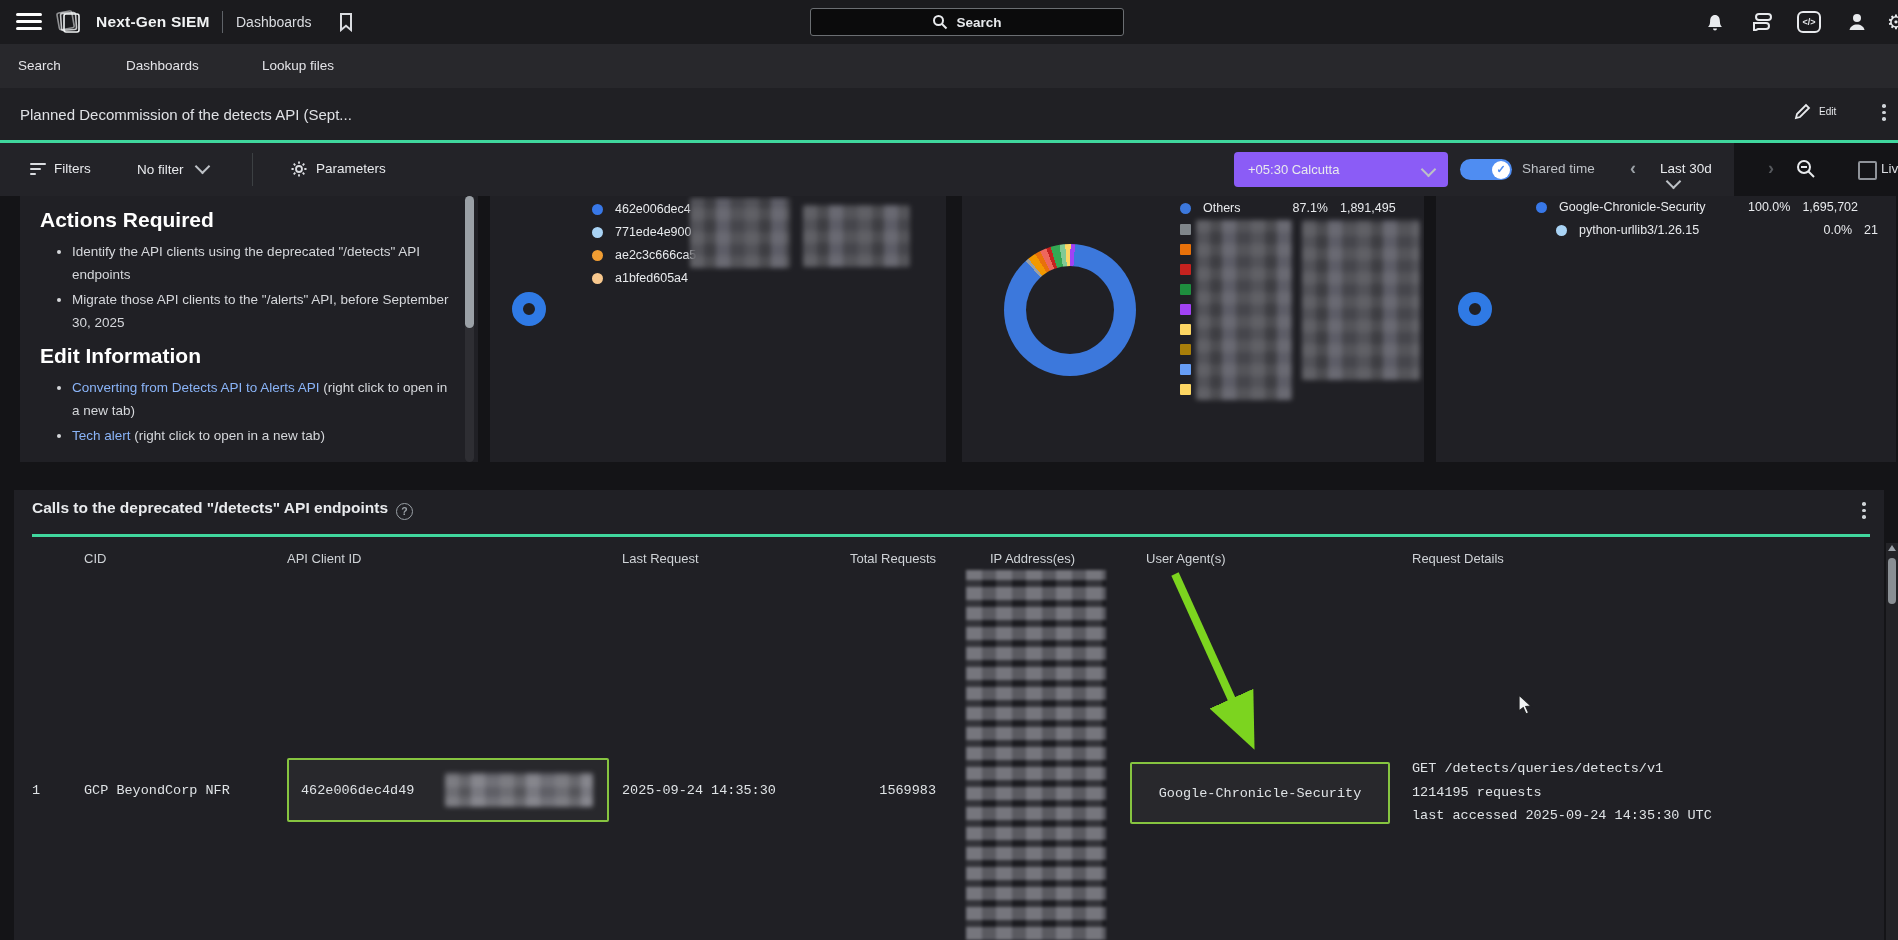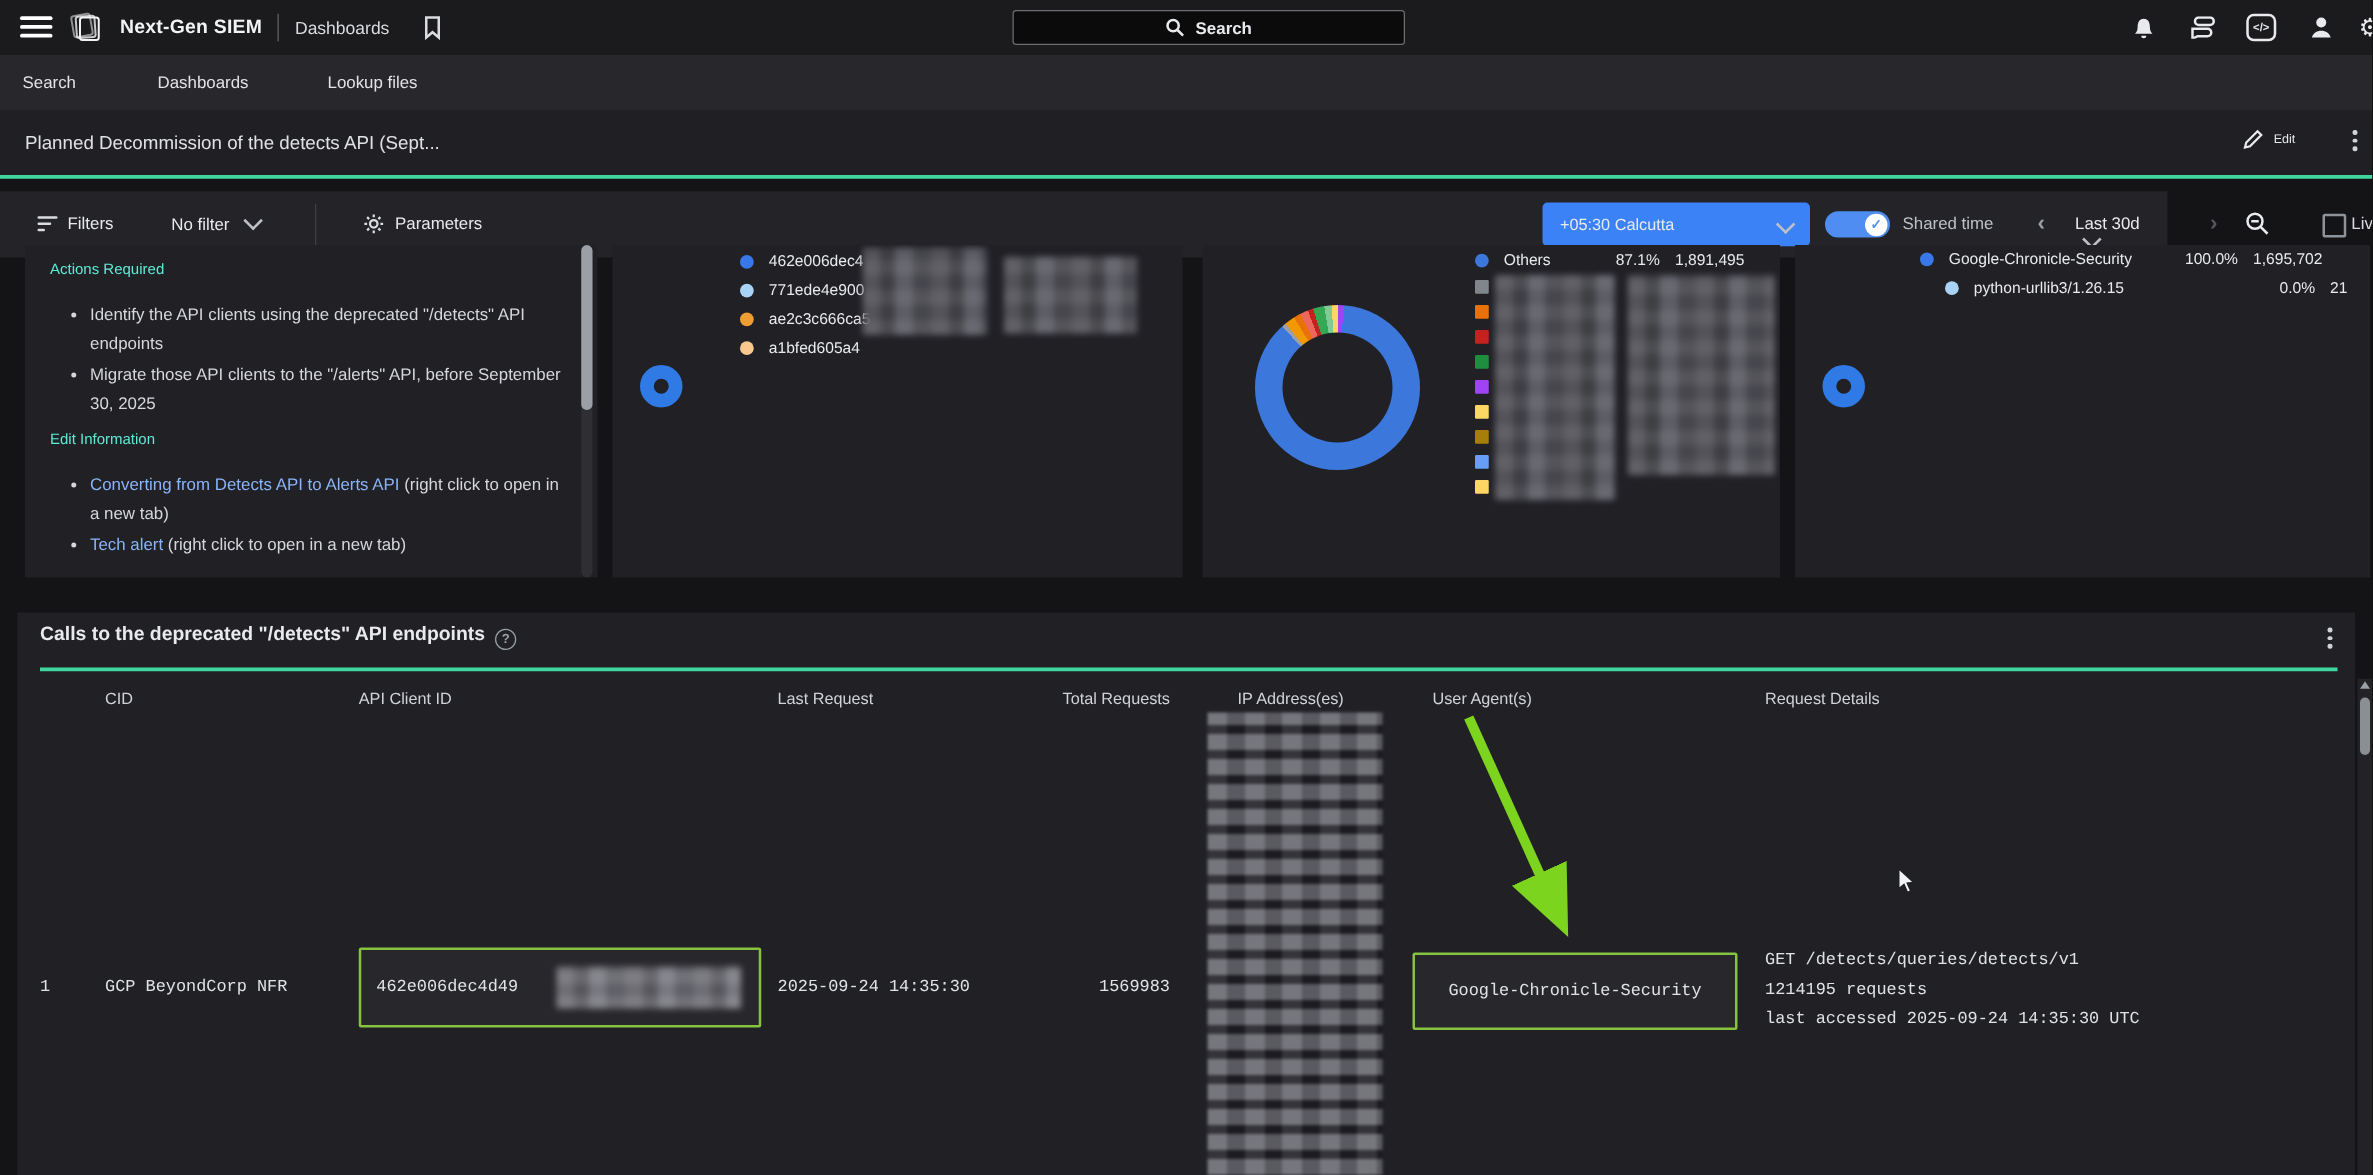--- a/index.html
+++ b/index.html
@@ -30,43 +30,43 @@
   
   .titlebar{position:absolute;left:0;top:88px;width:1898px;height:52px;background:#202024;}
   .dashtitle{position:absolute;left:20px;top:18px;font-size:15px;color:#dfe1e5;}
   .editbtn{position:absolute;left:1794px;top:15px;display:flex;align-items:center;gap:8px;cursor:pointer;}
   .editbtn span{font-size:10px;color:#e8eaed;}
   .kebab{width:4px;display:flex;flex-direction:column;gap:3px;align-items:center;cursor:pointer;}
   .kebab i{width:3.5px;height:3.5px;border-radius:50%;background:#cfd3d7;}
   .tealline{position:absolute;left:0;top:140px;width:1898px;height:3px;background:#40d79e;}
 
   
-  .filterbar{position:absolute;left:0;top:153px;width:1734px;height:53px;background:#232328;}
+  .filterbar{position:absolute;left:0;top:143px;width:1734px;height:53px;background:#232328;}
   .fb-item{position:absolute;top:18px;font-size:13.5px;color:#e8eaed;}
   .filticon{position:absolute;left:30px;top:20px;width:16px;height:12px;}
   .filticon span{display:block;height:2px;background:#dadce0;border-radius:1px;margin-bottom:3px;}
   .fb-divider{position:absolute;left:252px;top:10px;width:1px;height:33px;background:#3c4043;}
   .chev{display:inline-block;width:9px;height:9px;border-right:2px solid #bdc1c6;border-bottom:2px solid #bdc1c6;
         transform:rotate(45deg);vertical-align:2px;}
-  .tzselect{position:absolute;left:1234px;top:9px;width:214px;height:35px;background:#3b82f6;border-radius:4px;
+  .tzselect{position:absolute;left:1234px;top:9px;width:214px;height:35px;background:#8b5cf6;border-radius:4px;
             display:flex;align-items:center;justify-content:space-between;padding:0 14px;box-sizing:border-box;cursor:pointer;}
   .tzselect span{font-size:13px;color:#e8eaed;}
   .toggle{position:absolute;left:1460px;top:16px;width:52px;height:21px;border-radius:11px;background:#4f8df2;cursor:pointer;}
   .toggle .knob{position:absolute;right:2px;top:1.5px;width:18px;height:18px;border-radius:50%;background:#fff;
         display:flex;align-items:center;justify-content:center;font-size:11px;font-weight:bold;color:#4f8df2;}
   .navchev{font-size:18px;color:#9aa0a6;cursor:pointer;font-weight:bold;}
   .checkbox{position:absolute;left:1858px;top:18px;width:15px;height:15px;border:2px solid #8f9399;border-radius:2px;cursor:pointer;}
 
   
   .panel{position:absolute;top:196px;height:266px;background:#202025;overflow:hidden;}
   #panel1{left:20px;width:458px;}
   #panel2{left:490px;width:456px;}
   #panel3{left:962px;width:462px;}
   #panel4{left:1436px;width:460px;}
-  .p-h{font-size:12px;font-weight:normal;color:#5eead4;margin:0;}
+  .p-h{font-size:21px;font-weight:bold;color:#ffffff;margin:0;}
   #panel1 .p-h1{position:absolute;left:20px;top:12px;}
   #panel1 ul{position:absolute;left:22px;top:44px;width:382px;margin:0;padding-left:30px;
              font-size:13.5px;line-height:23px;color:#d5d7db;}
   #panel1 ul li{margin-bottom:2px;}
   #panel1 .p-h2{position:absolute;left:20px;top:148px;}
   #panel1 ul.more{top:180px;}
   .link{color:#8ab4f8;cursor:pointer;}
   .p-scroll{position:absolute;right:4px;top:0;width:9px;height:266px;background:#2e2e33;border-radius:5px;}
   .p-scroll .thumb{position:absolute;left:0;top:0;width:9px;height:132px;background:#9aa0a6;border-radius:5px;}
 

